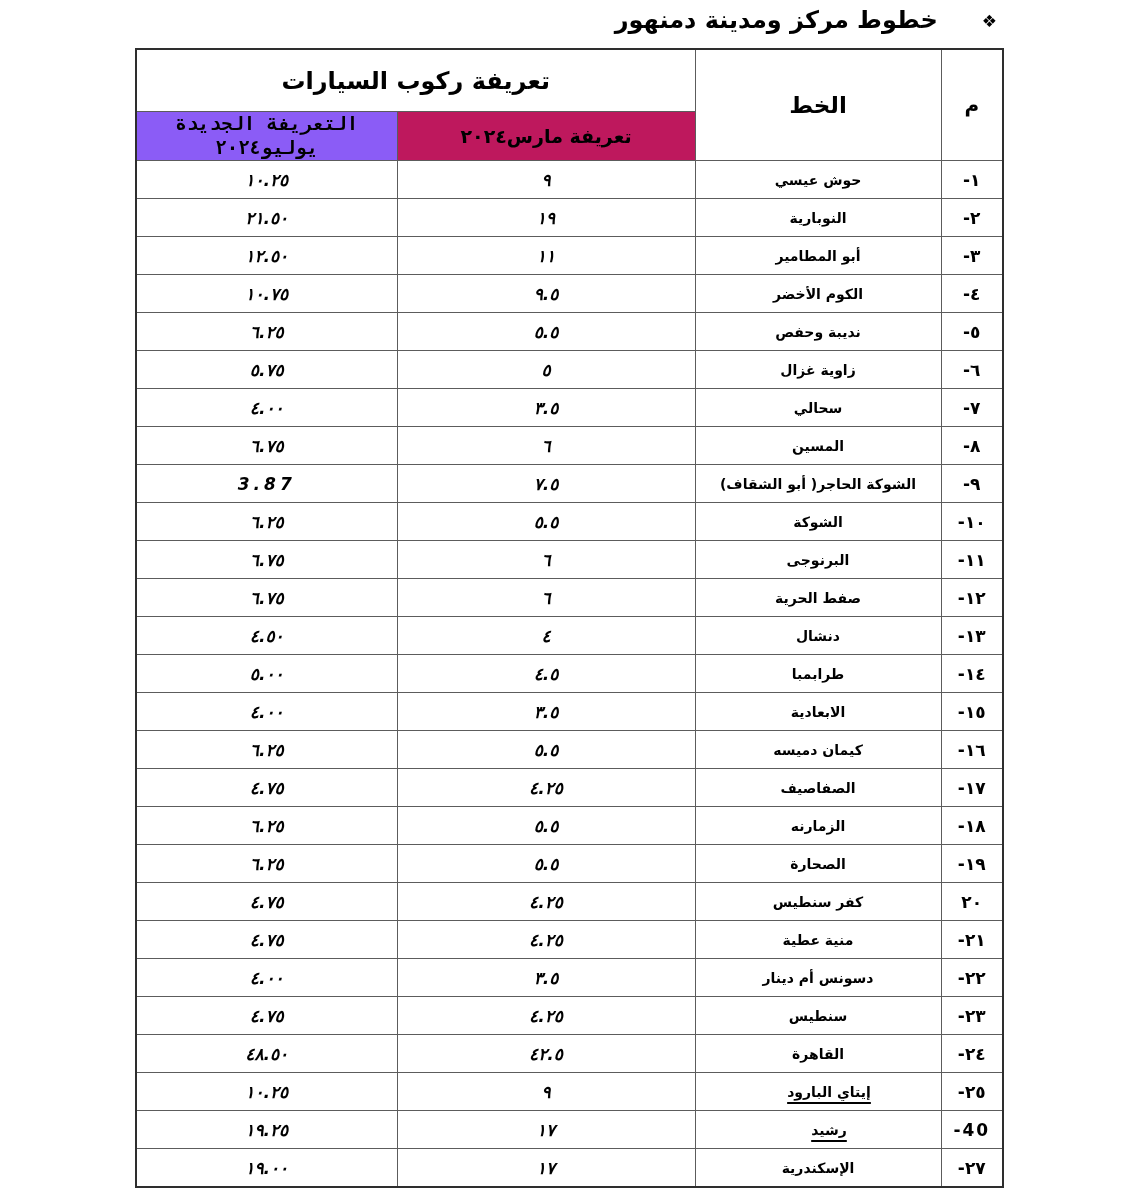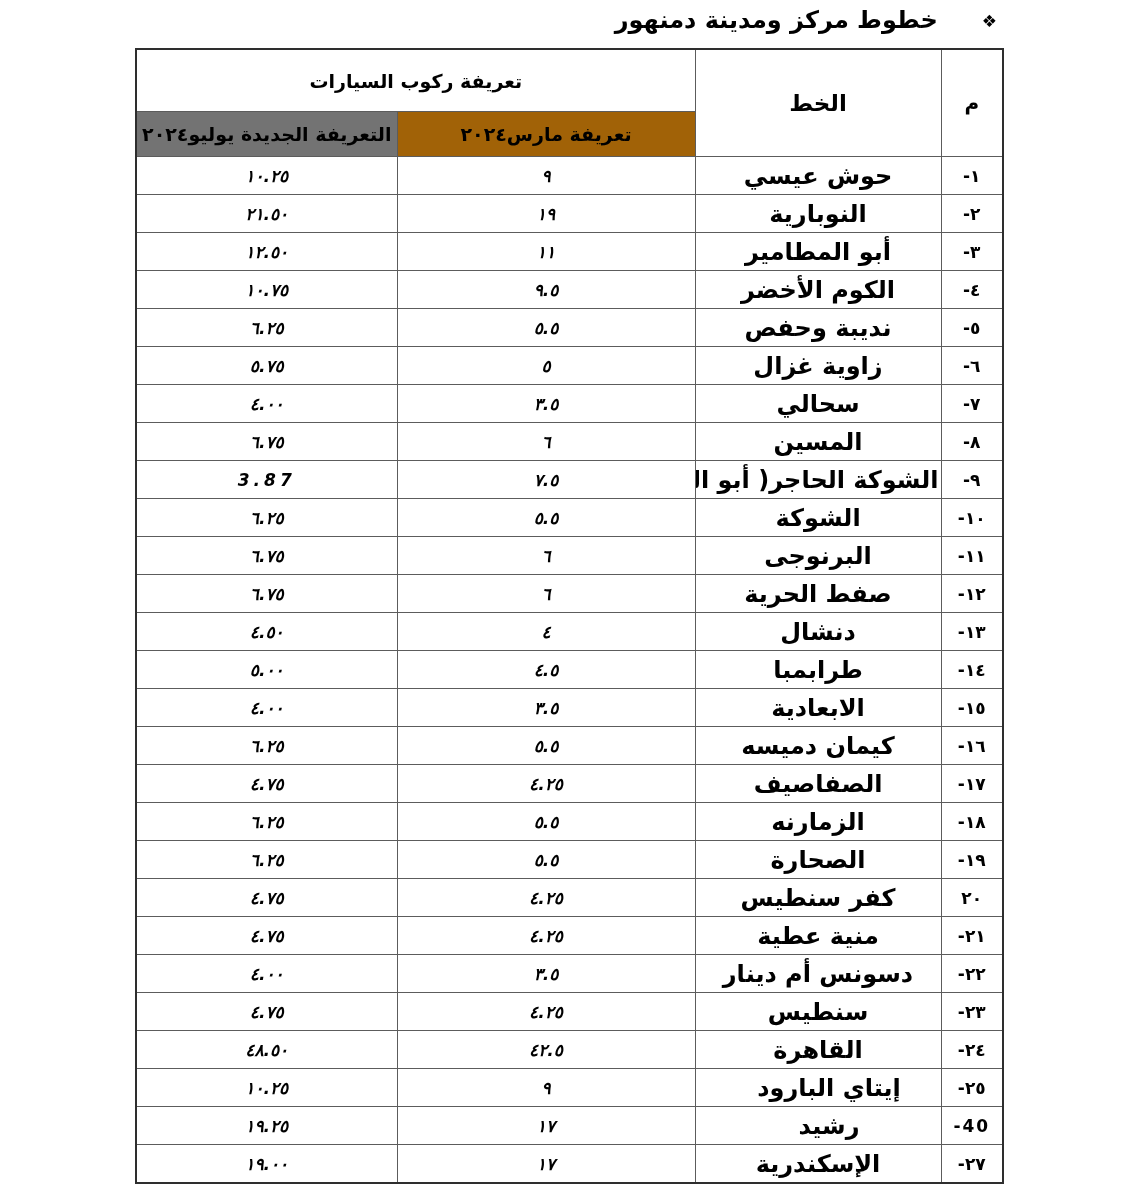--- a/index.html
+++ b/index.html
@@ -55,34 +55,35 @@
     border: 1px solid #5c5c5c;
     text-align: center;
     vertical-align: middle;
     padding: 0 2px;
     overflow: hidden;
   }
   thead tr.group-row th { height: 61px; }
   thead tr.sub-row th   { height: 44px; }
   th.h-num  { font-size: 20px; }
   th.h-line { font-size: 23px; letter-spacing: 1px; }
-  th.h-group{ font-size: 19px; background: #ffffff; }
+  th.h-group{ font-size: 24px; background: #ffffff; }
   th.h-sub  { font-size: 19px; }
   tbody td { height: 37px; }
   td.num {
     font-size: 17px;
     letter-spacing: 2px;
     white-space: nowrap;
   }
   td.line {
-    font-size: 24px;
+    font-size: 14px;
     white-space: nowrap;
     text-align: center;
   }
   td.line.underline {
+    text-decoration: underline;
     text-decoration-thickness: 2px;
     text-underline-offset: 5px;
     padding-left: 24px;
   }
   td.fare {
     font-size: 17px;
     letter-spacing: 4px;
     white-space: nowrap;
     font-style: italic;
   }
@@ -105,22 +106,22 @@
     <col class="c-march">
     <col class="c-new">
   </colgroup>
   <thead>
     <tr class="group-row">
       <th rowspan="2" class="h-num">م</th>
       <th rowspan="2" class="h-line">الخط</th>
       <th colspan="2" class="h-group">تعريفة ركوب السيارات</th>
     </tr>
     <tr class="sub-row">
-      <th class="h-sub" style="background: #a16207; margin-left: 32px;">تعريفة مارس٢٠٢٤</th>
-      <th class="h-sub" style="background: #737373;">التعريفة الجديدة يوليو٢٠٢٤</th>
+      <th class="h-sub" style="background: #be185d; margin-left: 32px;">تعريفة مارس٢٠٢٤</th>
+      <th class="h-sub" style="background: #8b5cf6; font-family: Liberation Mono, monospace;">التعريفة الجديدة يوليو٢٠٢٤</th>
     </tr>
   </thead>
   <tbody id="rows">
       <tr>
         <td class="num">١-</td>
         <td class="line">حوش عيسي</td>
         <td class="fare">٩</td>
         <td class="fare">١٠.٢٥</td>
       </tr>
       <tr>

